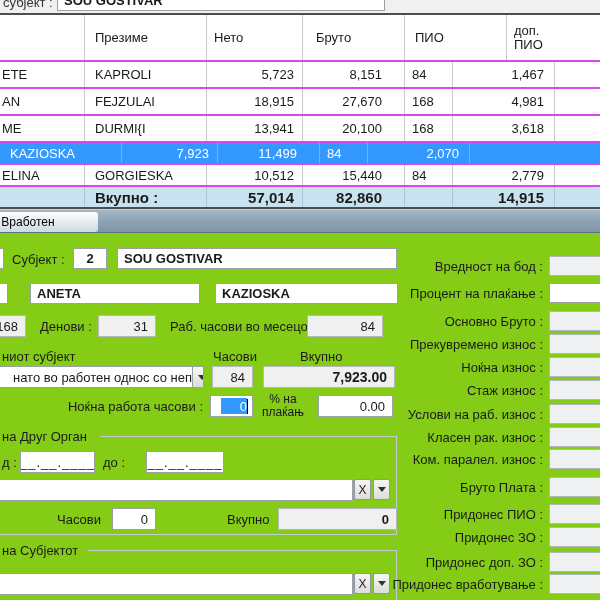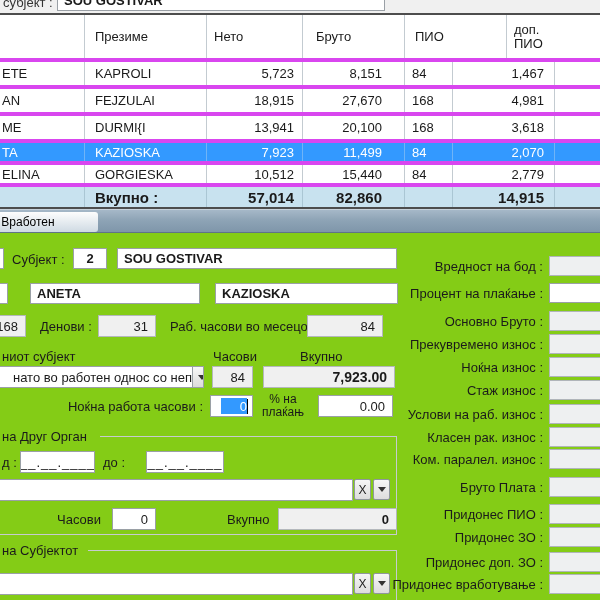--- a/index.html
+++ b/index.html
@@ -11,21 +11,21 @@
          display:flex;align-items:center;font-size:13px;box-sizing:border-box;overflow:hidden;}
   .gfield{background:#f0f0f0;border-color:#b4b8bc;}
   .bold{font-weight:bold;}
   .padl{padding-left:6px;}
   .rnum{justify-content:flex-end;padding-right:7px;}
   
   .topstrip{position:absolute;top:0;left:0;width:600px;height:13px;overflow:hidden;background:#f0f0f0;}
   .darkline{position:absolute;top:13px;left:0;width:600px;height:2px;background:#4d4d4d;}
   
   .grid{position:absolute;top:15px;left:0;width:600px;background:#fff;font-size:13px;}
-  .grow{display:flex;border-bottom:4px solid #d946ef;box-sizing:border-box;}
+  .grow{display:flex;border-bottom:2px solid #d946ef;box-sizing:border-box;}
   .gcell{border-right:1px solid #c3cbd1;box-sizing:border-box;display:flex;align-items:center;overflow:hidden;white-space:nowrap;}
   .c0{width:85px;padding-left:2px;}
   .c1{width:122px;padding-left:10px;}
   .c2{width:96px;justify-content:flex-end;padding-right:8px;}
   .c3{width:102px;justify-content:flex-end;padding-right:22px;}
   .c4{width:48px;padding-left:7px;}
   .c5{width:102px;justify-content:flex-end;padding-right:10px;}
   .c6{width:45px;border-right:none;padding-left:7px;}
   .hrow{height:47px;}
   .hrow .gcell{font-weight:normal;}
@@ -105,21 +105,20 @@
     <div class="grow r">
       <div class="gcell c0">ME</div>
       <div class="gcell c1">DURMI{I</div>
       <div class="gcell c2">13,941</div>
       <div class="gcell c3">20,100</div>
       <div class="gcell c4">168</div>
       <div class="gcell c5">3,618</div>
       <div class="gcell c6"></div>
     </div>
     <div class="grow rs sel">
-      <div class="gcell c0">TA</div>
       <div class="gcell c1">KAZIOSKA</div>
       <div class="gcell c2">7,923</div>
       <div class="gcell c3">11,499</div>
       <div class="gcell c4">84</div>
       <div class="gcell c5">2,070</div>
       <div class="gcell c6"></div>
     </div>
     <div class="grow rs">
       <div class="gcell c0">ELINA</div>
       <div class="gcell c1">GORGIESKA</div>

